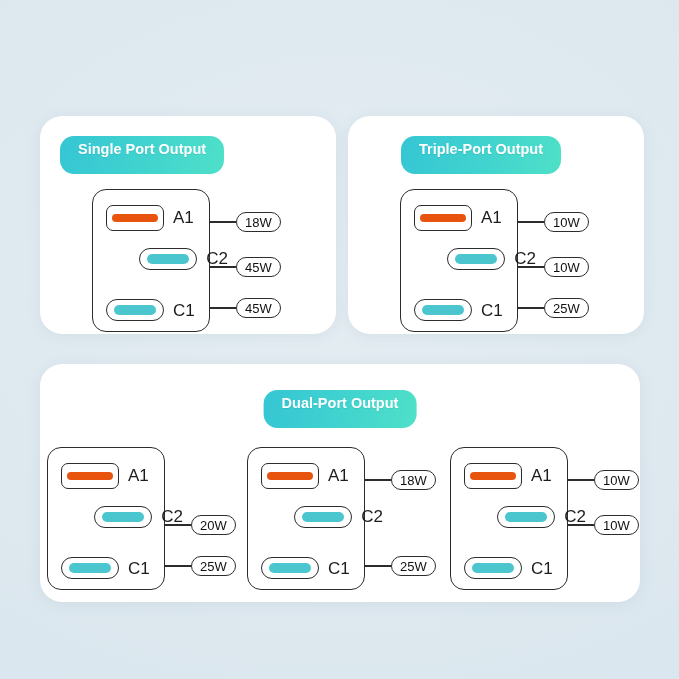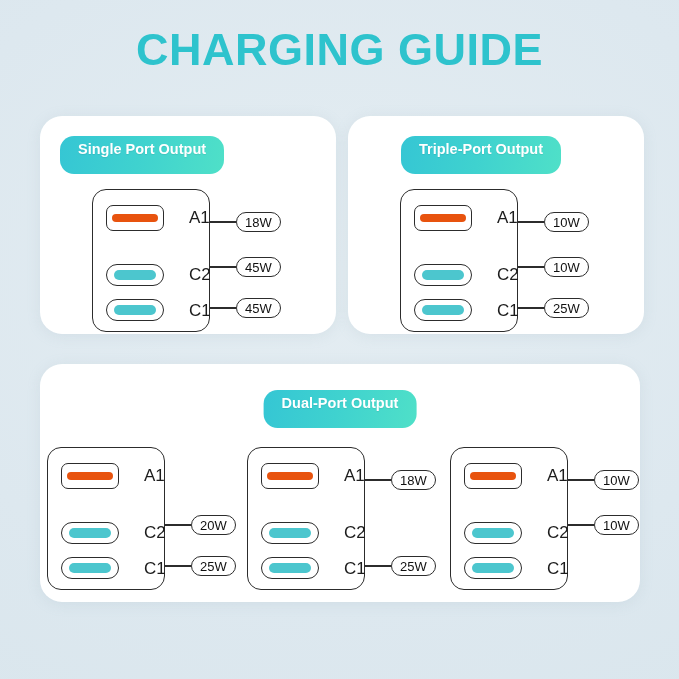--- a/index.html
+++ b/index.html
@@ -80,24 +80,23 @@
     box-sizing: border-box;
   }
   
   .port-row {
     position: absolute;
     left: 0;
     width: 136px;
     height: 34px;
     display: flex;
     align-items: center;
-    gap: 16px;
   }
   .row-a1 { top: 12px; }
-  .row-c2 { top: 69px; }
+  .row-c2 { top: 53px; justify-content: flex-end; }
   .row-c1 { top: 98px; align-items: flex-end; }
 
   
   .socket-a {
     position: relative;
     margin-left: 14px;
     width: 58px;
     height: 26px;
     border: 1.7px solid #2c2c2c;
     border-radius: 7px;
@@ -162,21 +161,20 @@
     box-sizing: border-box;
     white-space: nowrap;
     user-select: none;
   }
 </style>
 </head>
 <body>
 
 <div class="page">
 
-  <div class="title">CHARGING GUIDE</div>
 
   <div class="card" id="card-single"></div>
   <div class="badge" id="badge-single">Single Port Output</div>
   <div class="charger" id="charger-single" style="left:92px; top:189px;">
     <div class="charger-body"></div>
 
     <div class="port-row row-a1">
       <div class="socket-a">
         <div class="blade"></div>
       </div>

